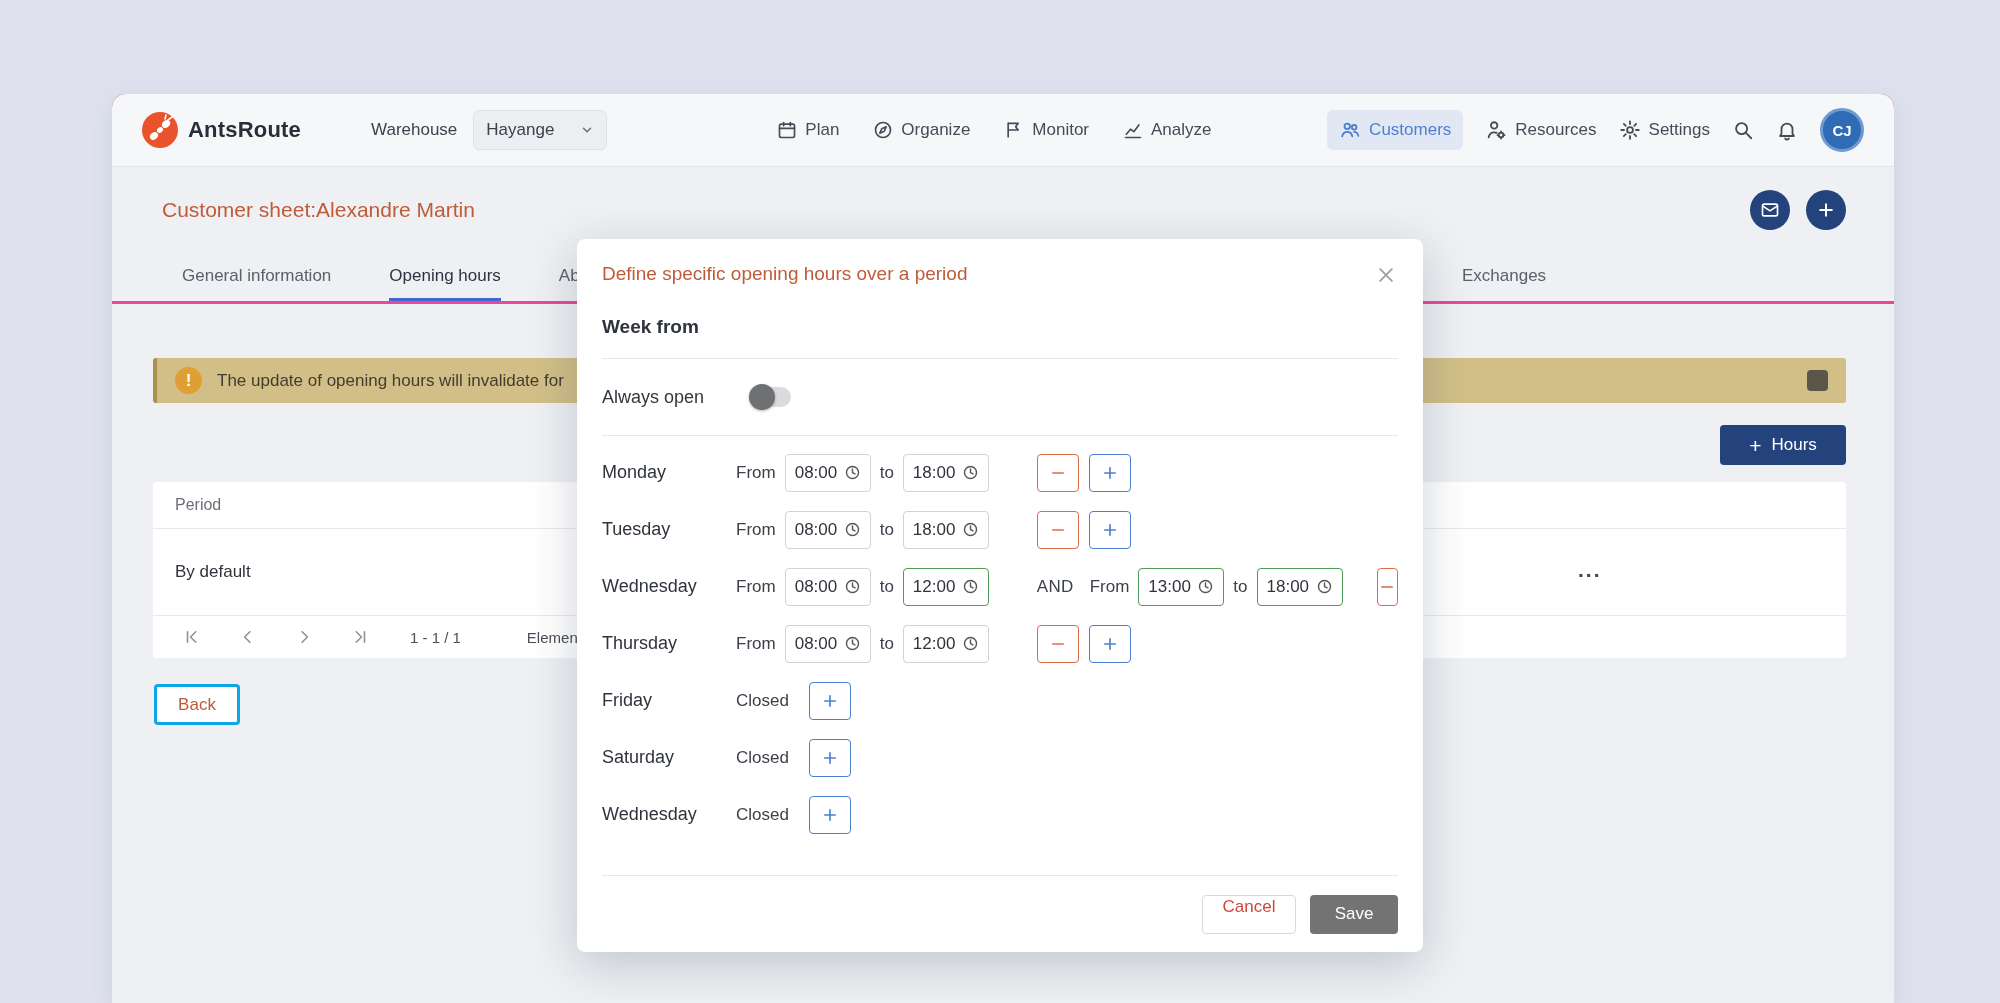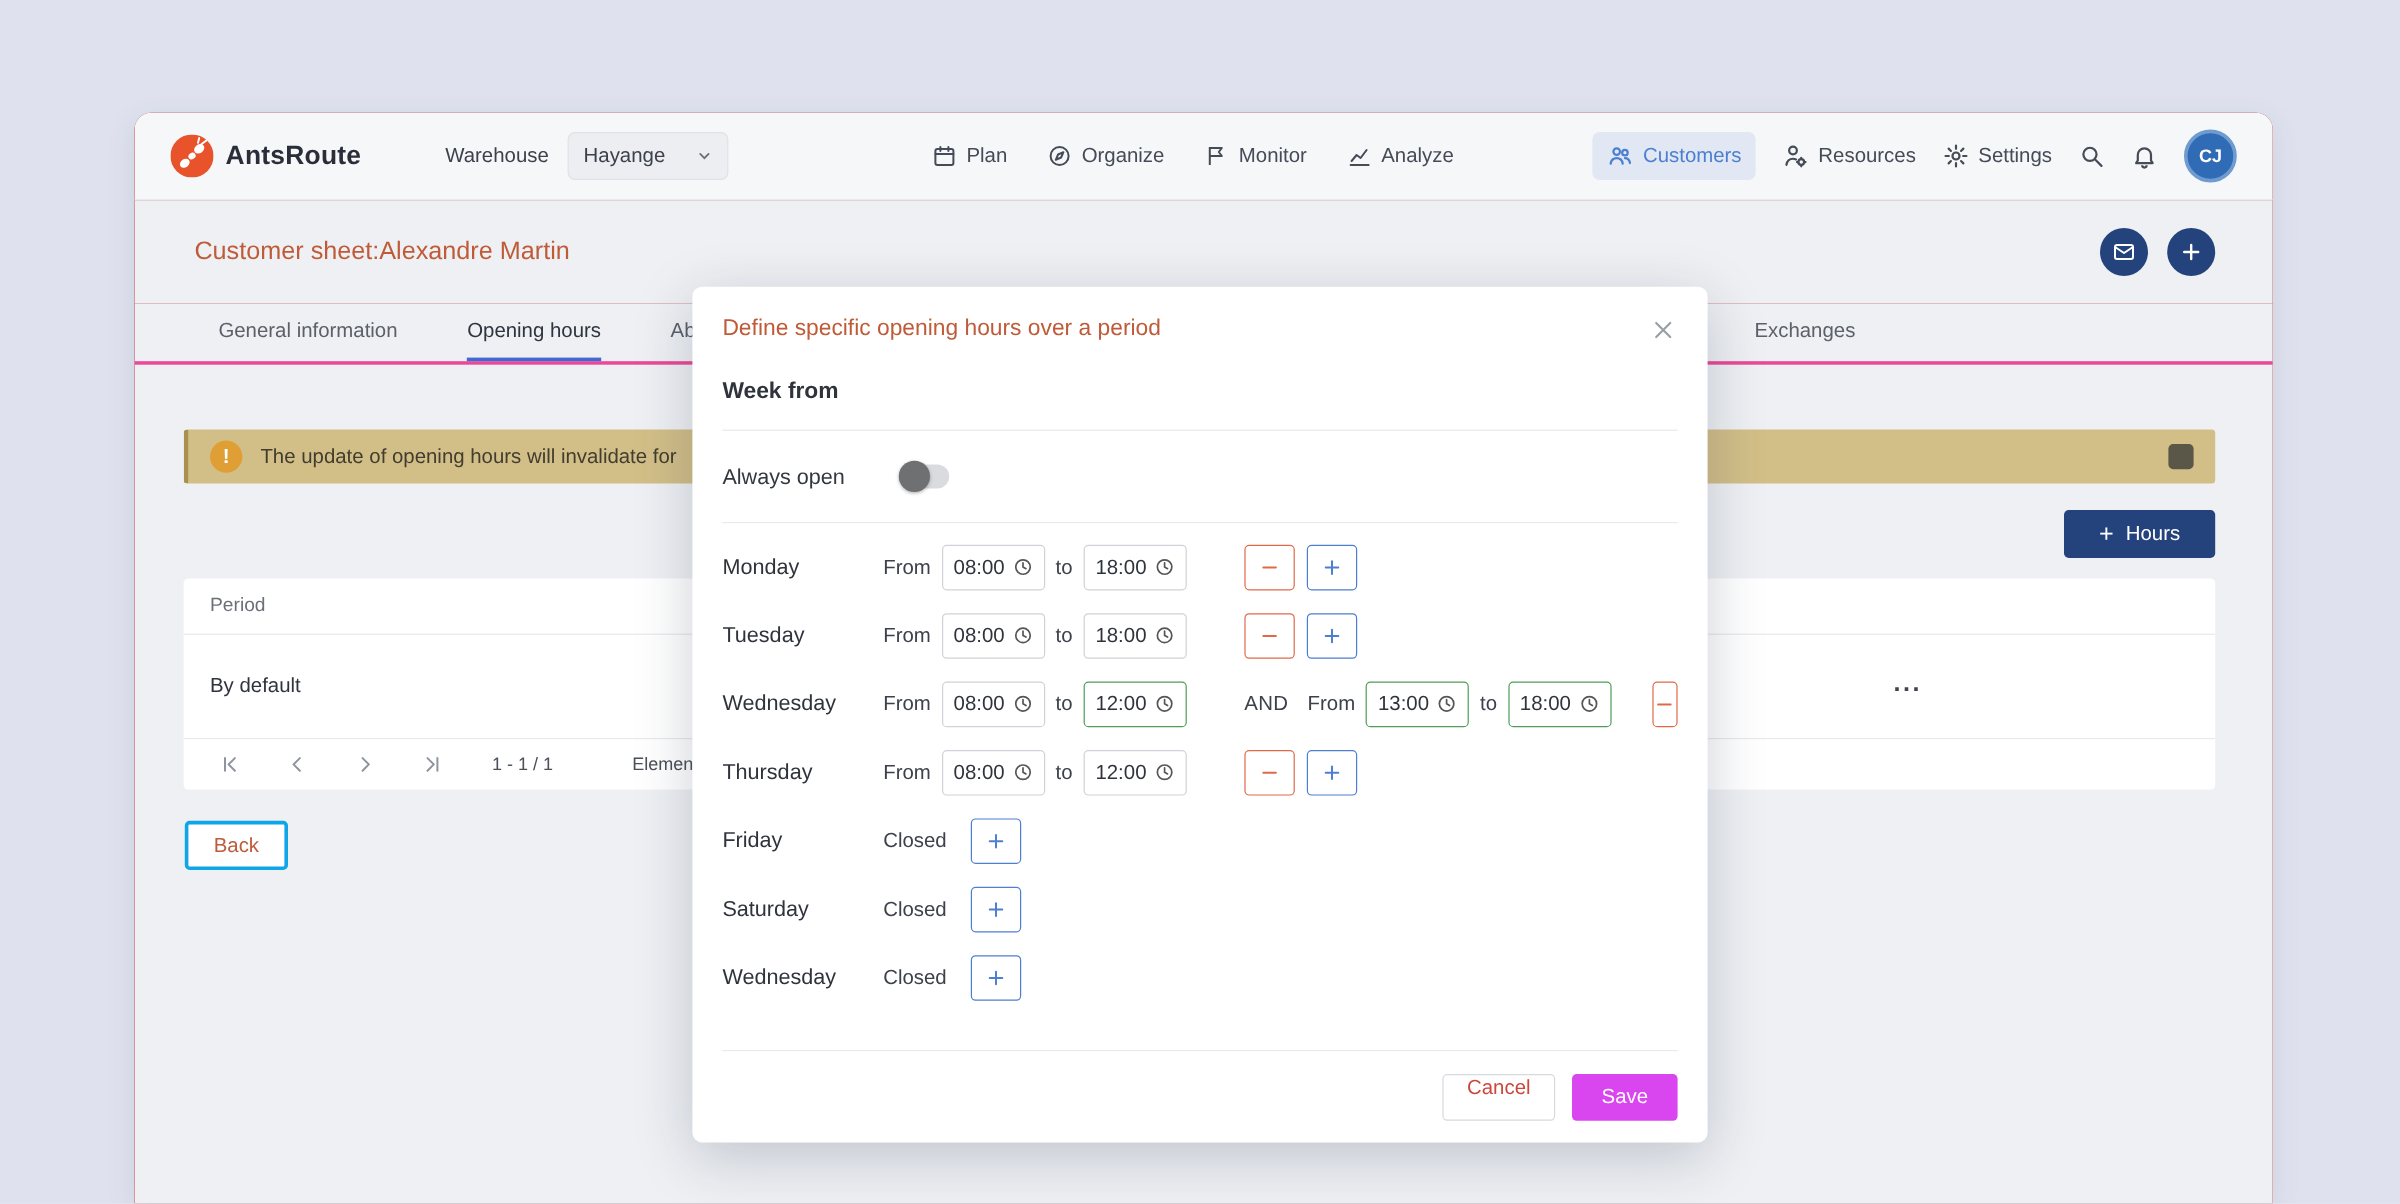--- a/index.html
+++ b/index.html
@@ -71,21 +71,21 @@
   .time-field{width:86px;height:38px;border:1px solid #cfd2d8;border-radius:4px;display:flex;align-items:center;justify-content:space-between;padding:0 9px;font-size:17px;color:#2f333c;margin-left:9px;cursor:pointer;flex:none;}
   .time-field.green{border:1.5px solid #4f9d58;}
   .btn-sq{width:42px;height:38px;border-radius:4px;background:#fff;display:flex;align-items:center;justify-content:center;cursor:pointer;padding:0;}
   .btn-minus{border:1px solid #df6a4a;color:#df6a4a;margin-left:48px;}
   .btn-minus.ml34{margin-left:34px;}
   .btn-plus{border:1px solid #4c7fd1;color:#4c7fd1;margin-left:10px;}
   .btn-plus.closedplus{margin-left:20px;}
   .closed-lbl{font-size:17px;color:#3c414b;}
   .modal-foot{margin-top:auto;border-top:1px solid #e8e9ec;height:77px;display:flex;align-items:center;justify-content:flex-end;gap:14px;flex:none;}
   .btn-cancel{width:94px;height:39px;border:1px solid #d6d9de;border-radius:4px;background:#fff;color:#ce473c;font-size:17px;font-weight:500;display:flex;align-items:flex-start;justify-content:center;cursor:pointer;font-family:inherit;}
-  .btn-save{width:88px;height:39px;border:none;border-radius:4px;background:#d946ef;color:#fff;font-size:17px;font-weight:500;display:flex;align-items:center;justify-content:center;cursor:pointer;font-family:inherit;}
+  .btn-save{width:88px;height:39px;border:none;border-radius:4px;background:#737373;color:#fff;font-size:17px;font-weight:500;display:flex;align-items:center;justify-content:center;cursor:pointer;font-family:inherit;}
   button{font-family:inherit;}
 </style>
 </head>
 <body>
 
 <div class="stage">
   <div class="app-window">
 
     <header class="navbar">
       <div class="brand">

